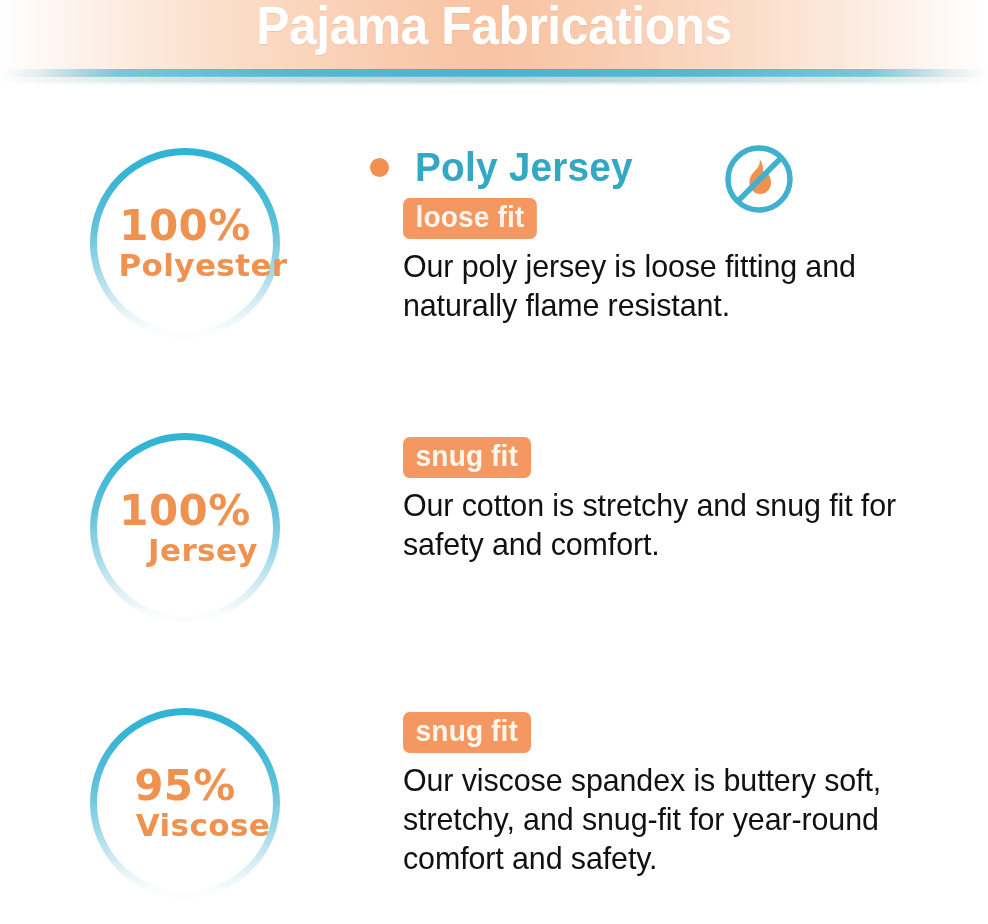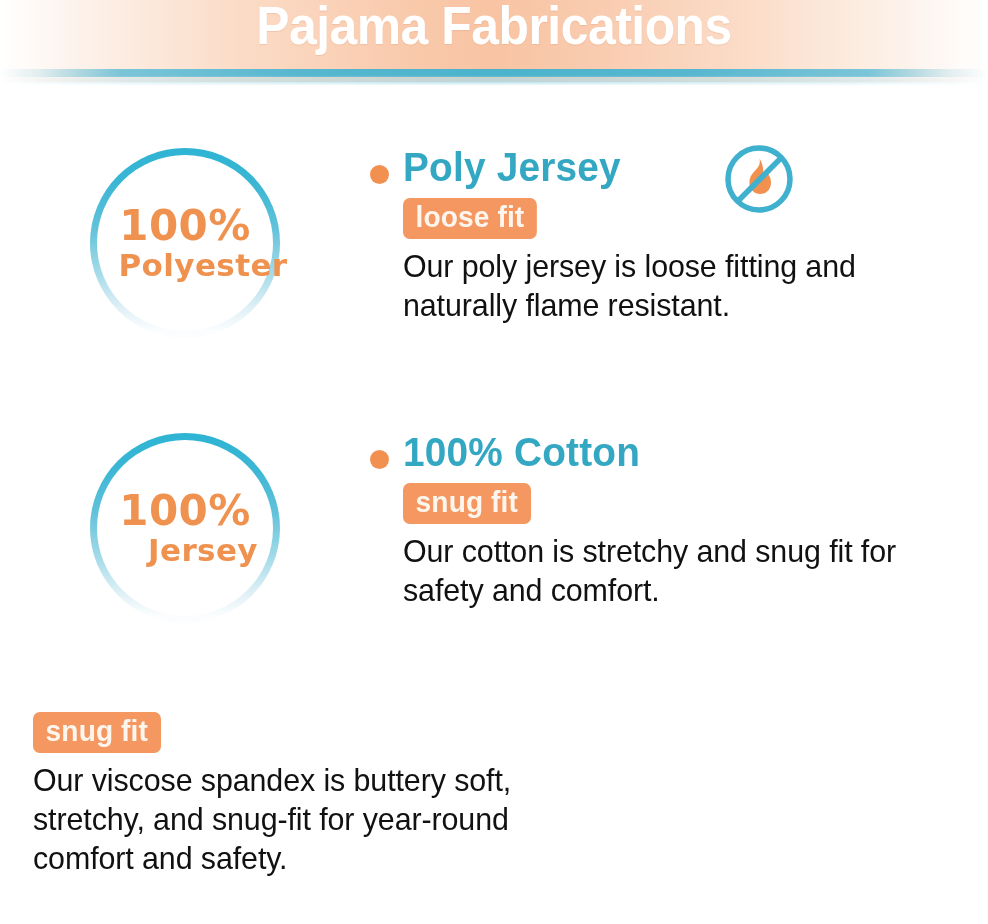--- a/index.html
+++ b/index.html
@@ -142,21 +142,22 @@
 
   
   .content {
     position: relative;
     flex: 1 1 auto;
     padding-top: 4px;
   }
 
   .head-line {
     display: flex;
-    align-items: center;
+    align-items: flex-start;
+    gap: 12px;
   }
 
   .bullet {
     width: 19px;
     height: 19px;
     border-radius: 50%;
     background: #f2914f;
     flex: 0 0 19px;
     margin-top: 14px;
     margin-right: 14px;
@@ -253,29 +254,33 @@
   <div class="row" id="row-1">
     <div class="circle-wrap">
       <div class="circle">
         <div class="circle-inner">
           <span class="circle-line1">100%</span>
           <span class="circle-line2">Jersey</span>
         </div>
       </div>
     </div>
     <div class="content">
-      <div class="head-line">
-        <span class="bullet"></span>
-        <span class="heading">100% Cotton</span>
-      </div>
       <div class="fit-badge">snug fit</div>
       <div class="desc">Our cotton is stretchy and snug fit for safety and comfort.</div>
     </div>
   </div>
 
   <div class="row" id="row-2">
+    <div class="circle-wrap">
+      <div class="circle">
+        <div class="circle-inner">
+          <span class="circle-line1">95%</span>
+          <span class="circle-line2">Viscose</span>
+        </div>
+      </div>
+    </div>
     <div class="content">
       <div class="fit-badge">snug fit</div>
       <div class="desc">Our viscose spandex is buttery soft, stretchy, and snug-fit for year-round comfort and safety.</div>
     </div>
   </div>
 
 </div>
 
 </body></html>

